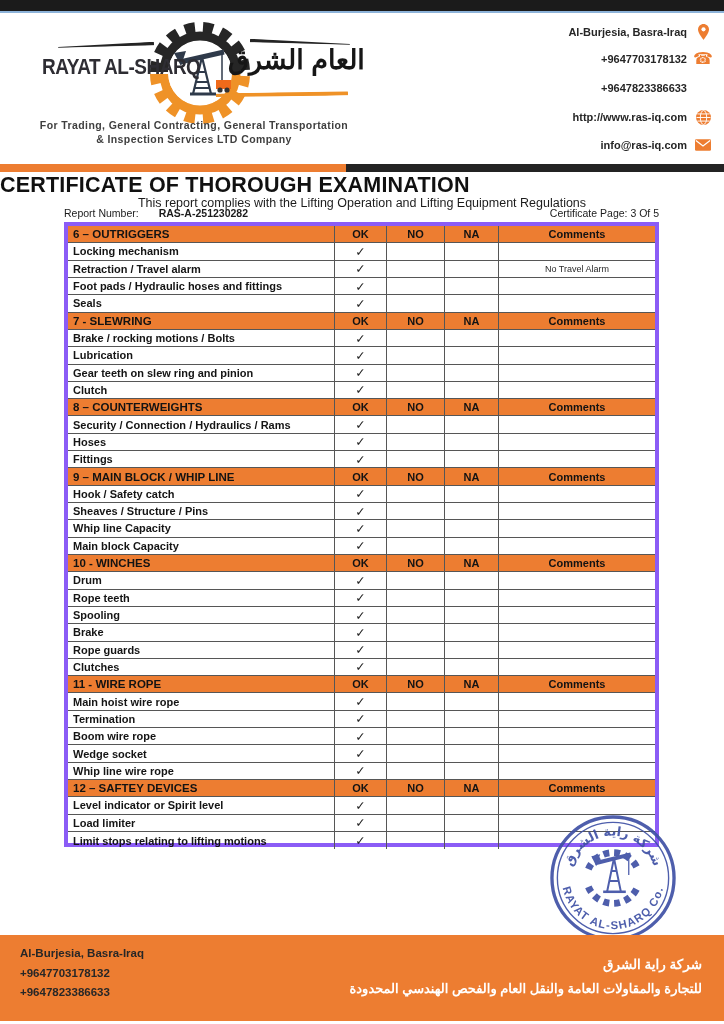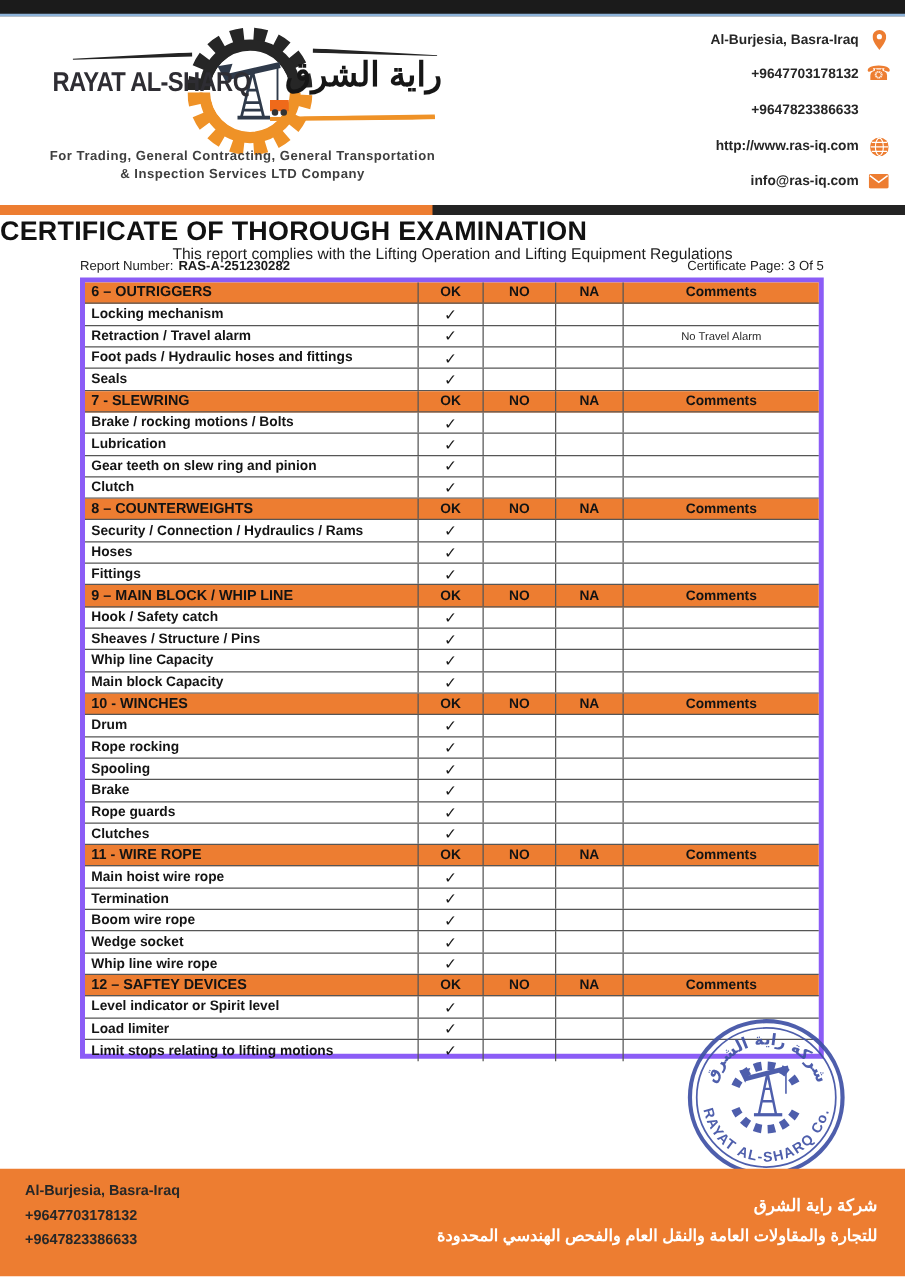--- a/index.html
+++ b/index.html
@@ -26,21 +26,21 @@
   .phone-glyph { color:#ed7d31; font-size:16px; line-height:16px; font-family:"DejaVu Sans", sans-serif; }
 
   
   .divider { position:absolute; left:0; top:164px; width:724px; height:8px; background:#232323; }
   .divider .orange-part { position:absolute; left:0; top:0; width:346px; height:8px; background:#ed7d31; }
 
   
   .cert-title { position:absolute; left:0; top:173px; width:724px; text-align:left; font-size:21.5px; font-weight:800; color:#111; letter-spacing:0.2px; }
   .cert-subtitle { position:absolute; left:0; top:196px; width:724px; text-align:center; font-size:12.5px; color:#1c1c1c; }
   .report-line { position:absolute; left:64px; top:207px; width:595px; display:flex; justify-content:space-between; align-items:flex-end; font-size:10.5px; color:#1b1b1b; }
-  .report-line .num { font-weight:700; margin-left:4px; }
+  .report-line .num { font-weight:700; margin-left:20px; }
 
   
   .ctable { position:absolute; left:64px; top:222px; width:595px; height:625px; border:4px solid #8b5cf6; background:#fff; }
   .trow { display:flex; height:17.32px; border-bottom:1px solid #565656; }
   .trow:last-child { border-bottom:none; }
   .trow > div { display:flex; align-items:center; border-right:1px solid #565656; height:100%; }
   .trow > div:last-child { border-right:none; }
   .c-label   { width:267px; padding-left:5px; }
   .c-ok      { width:52px;  justify-content:center; }
   .c-no      { width:58px;  justify-content:center; }
@@ -87,21 +87,21 @@
     <rect x="66" y="60" width="15" height="9" fill="#ef6a1a"></rect>
     <circle cx="70" cy="70" r="2.6" fill="#333"></circle>
     <circle cx="77" cy="70" r="2.6" fill="#333"></circle>
   </svg>
 
   <div class="swoosh left"></div>
   <div class="swoosh right"></div>
   <div class="swoosh orange"></div>
 
   <div class="logo-name-en">RAYAT AL-SHARQ</div>
-  <div class="logo-name-ar">راية الشرق</div>
+  <div class="logo-name-ar">العام الشرق</div>
   <div class="tagline">
     <div>For Trading, General Contracting, General Transportation</div>
     <div>&amp; Inspection Services LTD Company</div>
   </div>
 
   <div class="contact-line" style="top:24px;">
     <span class="txt">Al-Burjesia, Basra-Iraq</span>
     <span class="ic">
       <svg width="11" height="16" viewBox="0 0 16 23">
           <path d="M8 0C3.6 0 0 3.6 0 8c0 5.5 8 15 8 15s8-9.5 8-15C16 3.6 12.4 0 8 0z" fill="#ed7d31"></path>
@@ -297,21 +297,21 @@
         <div class="c-comment">Comments</div>
       </div>
       <div class="trow item">
         <div class="c-label">Drum</div>
         <div class="c-ok">✓</div>
         <div class="c-no"></div>
         <div class="c-na"></div>
         <div class="c-comment"></div>
       </div>
       <div class="trow item">
-        <div class="c-label">Rope rocking</div>
+        <div class="c-label">Rope teeth</div>
         <div class="c-ok">✓</div>
         <div class="c-no"></div>
         <div class="c-na"></div>
         <div class="c-comment"></div>
       </div>
       <div class="trow item">
         <div class="c-label">Spooling</div>
         <div class="c-ok">✓</div>
         <div class="c-no"></div>
         <div class="c-na"></div>

